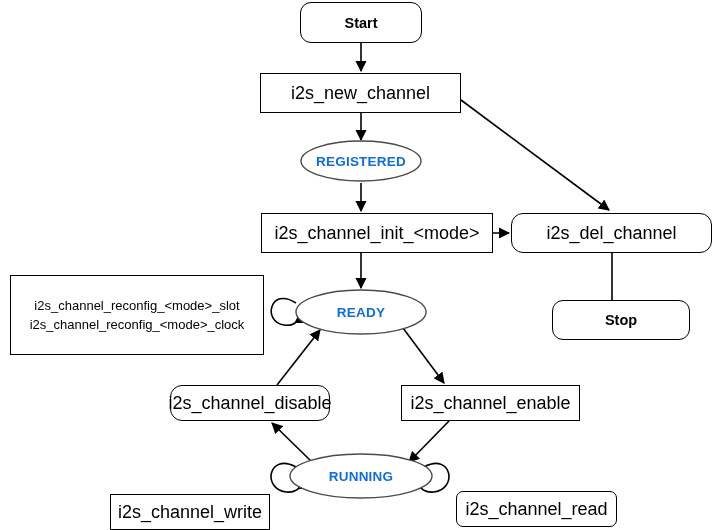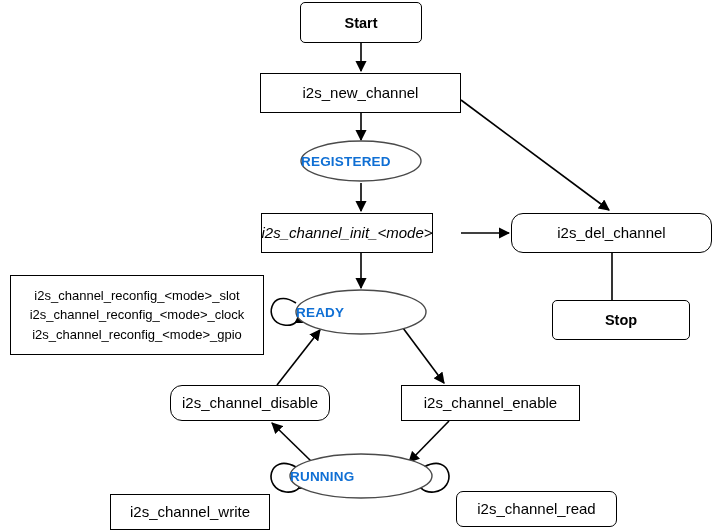--- a/index.html
+++ b/index.html
@@ -28,40 +28,41 @@
     box-sizing: border-box;
     display: flex;
     align-items: center;
     justify-content: center;
     text-align: center;
     color: #000000;
   }
   .box {
     background: #ffffff;
     border: 1.6px solid #000000;
-    font-size: 15px;
+    font-size: 18px;
     line-height: 1.35;
   }
   .terminator {
     background: #ffffff;
     border: 1.8px solid #000000;
-    border-radius: 5px;
+    border-radius: 11px;
     font-size: 14.5px;
     font-weight: bold;
   }
   .multiline {
     font-size: 13px;
     line-height: 1.48;
     white-space: pre;
     flex-direction: column;
   }
   .state-label {
     position: absolute;
     display: flex;
     align-items: center;
+    justify-content: center;
     color: #0f6fd4;
     font-weight: bold;
     font-size: 13.5px;
     letter-spacing: 0.2px;
     pointer-events: none;
   }
   .multiline span { display: block; }
 </style>
 </head>
 <body>
@@ -117,32 +118,31 @@
   </div>
 
   <div class="node terminator" style="left:552px; top:300px; width:138px; height:40px;">
     <span>Stop</span>
   </div>
 
   <div class="node box" style="left:260px; top:73px; width:201px; height:40px;">
     <span>i2s_new_channel</span>
   </div>
 
-  <div class="node box" style="left:261px; top:213px; width:172px; height:40px;font-style:italic;">
+  <div class="node box" style="left:261px; top:213px; width:232px; height:40px;">
     <span>i2s_channel_init_&lt;mode&gt;</span>
   </div>
 
   <div class="node box" style="left:511px; top:213px; width:201px; height:40px;border-radius:12px;">
     <span>i2s_del_channel</span>
   </div>
 
   <div class="node box multiline" style="left:10px; top:275px; width:254px; height:80px;">
     <span>i2s_channel_reconfig_&lt;mode&gt;_slot</span>
     <span>i2s_channel_reconfig_&lt;mode&gt;_clock</span>
-    <span>i2s_channel_reconfig_&lt;mode&gt;_gpio</span>
   </div>
 
   <div class="node box" style="left:170px; top:385px; width:160px; height:36px;border-radius:12px;">
     <span>i2s_channel_disable</span>
   </div>
 
   <div class="node box" style="left:401px; top:385px; width:179px; height:36px;">
     <span>i2s_channel_enable</span>
   </div>
 

